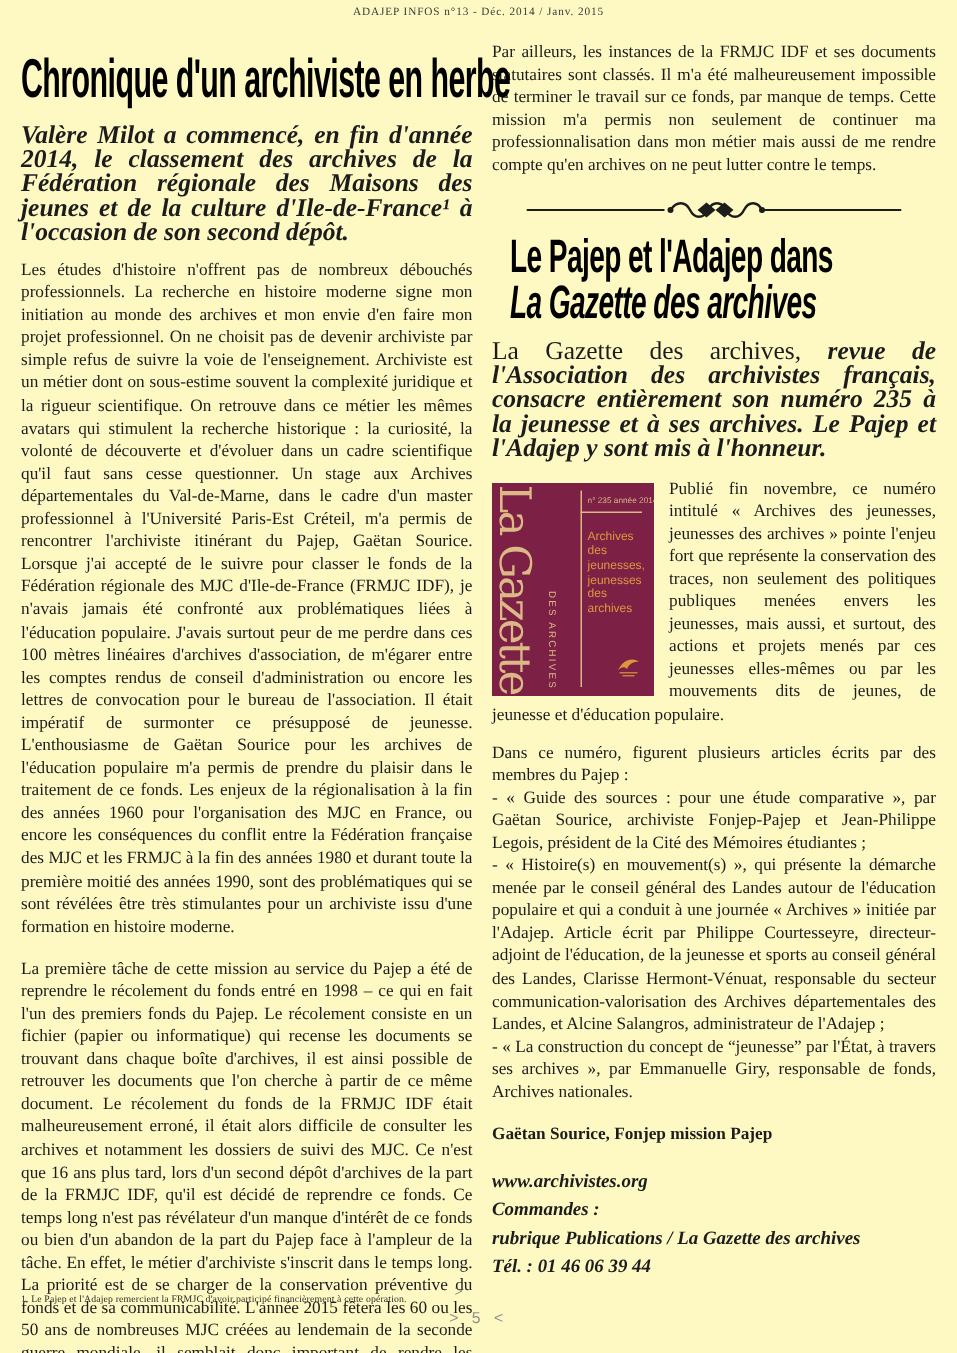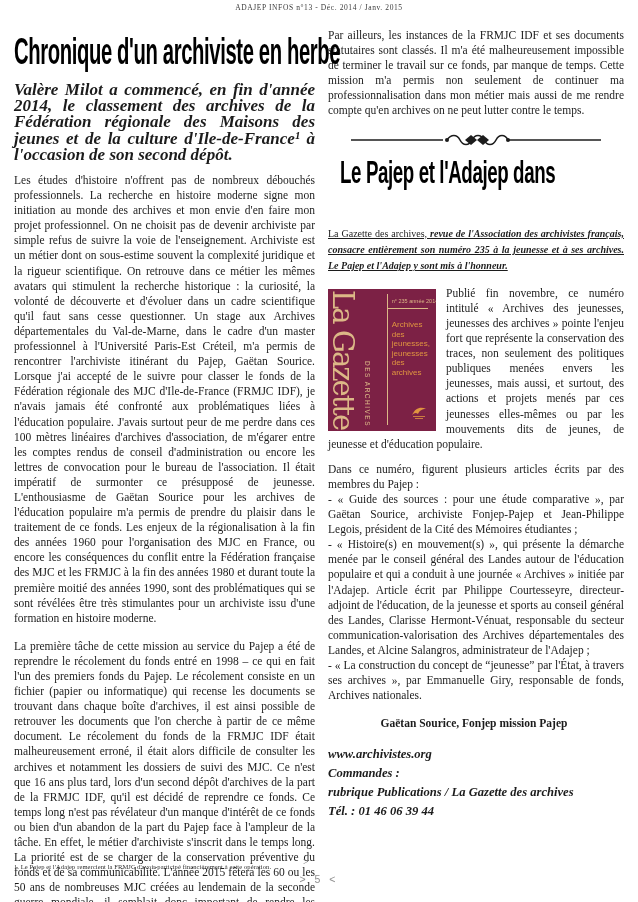--- a/index.html
+++ b/index.html
@@ -1,19 +1,19 @@
 <!DOCTYPE html>
 <html><head>
 <meta charset="utf-8">
 <style>
   html,body{margin:0;padding:0;background:#e8e8e8;}
   .page{
     position:relative;
     width:638px;height:902px;
-    background:#ffffff;
+    background:#fef9c3;
     font-family:"Liberation Serif",serif;
     color:#1c1c1c;
     overflow:hidden;
     margin:0 auto;
     box-sizing:border-box;
   }
   .running-head{
     position:absolute;top:3px;left:0;right:0;
     text-align:center;
     font-size:7.5px;letter-spacing:0.6px;color:#3a3a3a;
@@ -67,21 +67,21 @@
   }
   .body-par:last-child{margin-bottom:0;}
   .author-line{
     font-weight:700;font-size:11.5px;
     text-align:right;margin:1px 2px 0 0;
   }
   .divider{
     display:flex;align-items:center;justify-content:center;
     margin:9px auto 6px auto;width:250px;
   }
-  .lede2{margin:0 0 11px 0;font-size:10px;line-height:16.4px;text-align:justify;text-decoration:underline;}
+  .lede2{margin:0 0 11px 0;font-size:17px;line-height:16.4px;text-align:justify;}
   .lede2 .roman{font-style:normal;font-weight:400;}
   .lede2 .it{font-style:italic;font-weight:700;}
 
   .cover{
     float:left;
     width:108px;height:142px;
     margin:3px 10px 4px 0;
     position:relative;
     overflow:hidden;
   }
@@ -110,21 +110,21 @@
     font-family:"Liberation Sans",sans-serif;
     font-weight:400;font-size:8px;line-height:1.2;
   }
   .cover .logo{position:absolute;right:7%;bottom:5%;}
 
   .articles-block{clear:none;}
   .list-par{margin:0;}
   .byline2{
     clear:both;
     font-weight:700;font-size:11.5px;
-    text-align:center;margin:14px 4px 5px 0;
+    text-align:left;margin:14px 4px 5px 0;
   }
   .orders{
     font-style:italic;font-weight:700;
     font-size:12.6px;line-height:19px;
     margin-top:16px;
   }
   .footnote{
     position:absolute;left:14px;top:863px;
     font-size:6.5px;color:#2a2a2a;letter-spacing:0.1px;
   }
@@ -168,20 +168,21 @@
           <path d="M96,8 c4,-6 10,-6 13,0 c3,6 9,6 12,0 c3,-6 9,-6 12,0 c3,6 9,6 12,0 c3,-6 9,-6 12,0" fill="none" stroke="#1c1c1c" stroke-width="1.6"></path>
           <circle cx="96" cy="8" r="2" fill="#1c1c1c"></circle>
           <circle cx="157" cy="8" r="2" fill="#1c1c1c"></circle>
           <path d="M120,3 l6,5 l-6,5 l-6,-5 z" fill="#1c1c1c"></path>
           <path d="M132,3 l6,5 l-6,5 l-6,-5 z" fill="#1c1c1c"></path>
         </svg>
       </div>
 
       <div class="headline2-wrap">
         <div class="headline2-line"><span class="headline2">Le Pajep et l'Adajep dans</span></div>
+        <div class="headline2-line"><span class="headline2 it">La Gazette des archives</span></div>
       </div>
 
       <p class="lede lede2"><span class="roman">La Gazette des archives, </span><span class="it">revue de l'Association des archivistes français, consacre entièrement son numéro 235 à la jeunesse et à ses archives. Le Pajep et l'Adajep y sont mis à l'honneur.</span></p>
 
       <div class="clearfix">
         <div class="cover" id="cover" style="background: rgb(124, 33, 69);">
           <span class="masthead" id="cover-masthead" style="color: rgb(220, 184, 135);">La Gazette</span>
           <span class="masthead-sub" id="cover-sub" style="color: rgb(220, 184, 135);">DES ARCHIVES</span>
           <span class="vline" id="cover-vline" style="background: rgb(220, 184, 135);"></span>
           <span class="hline" id="cover-hline" style="background: rgb(220, 184, 135);"></span>

